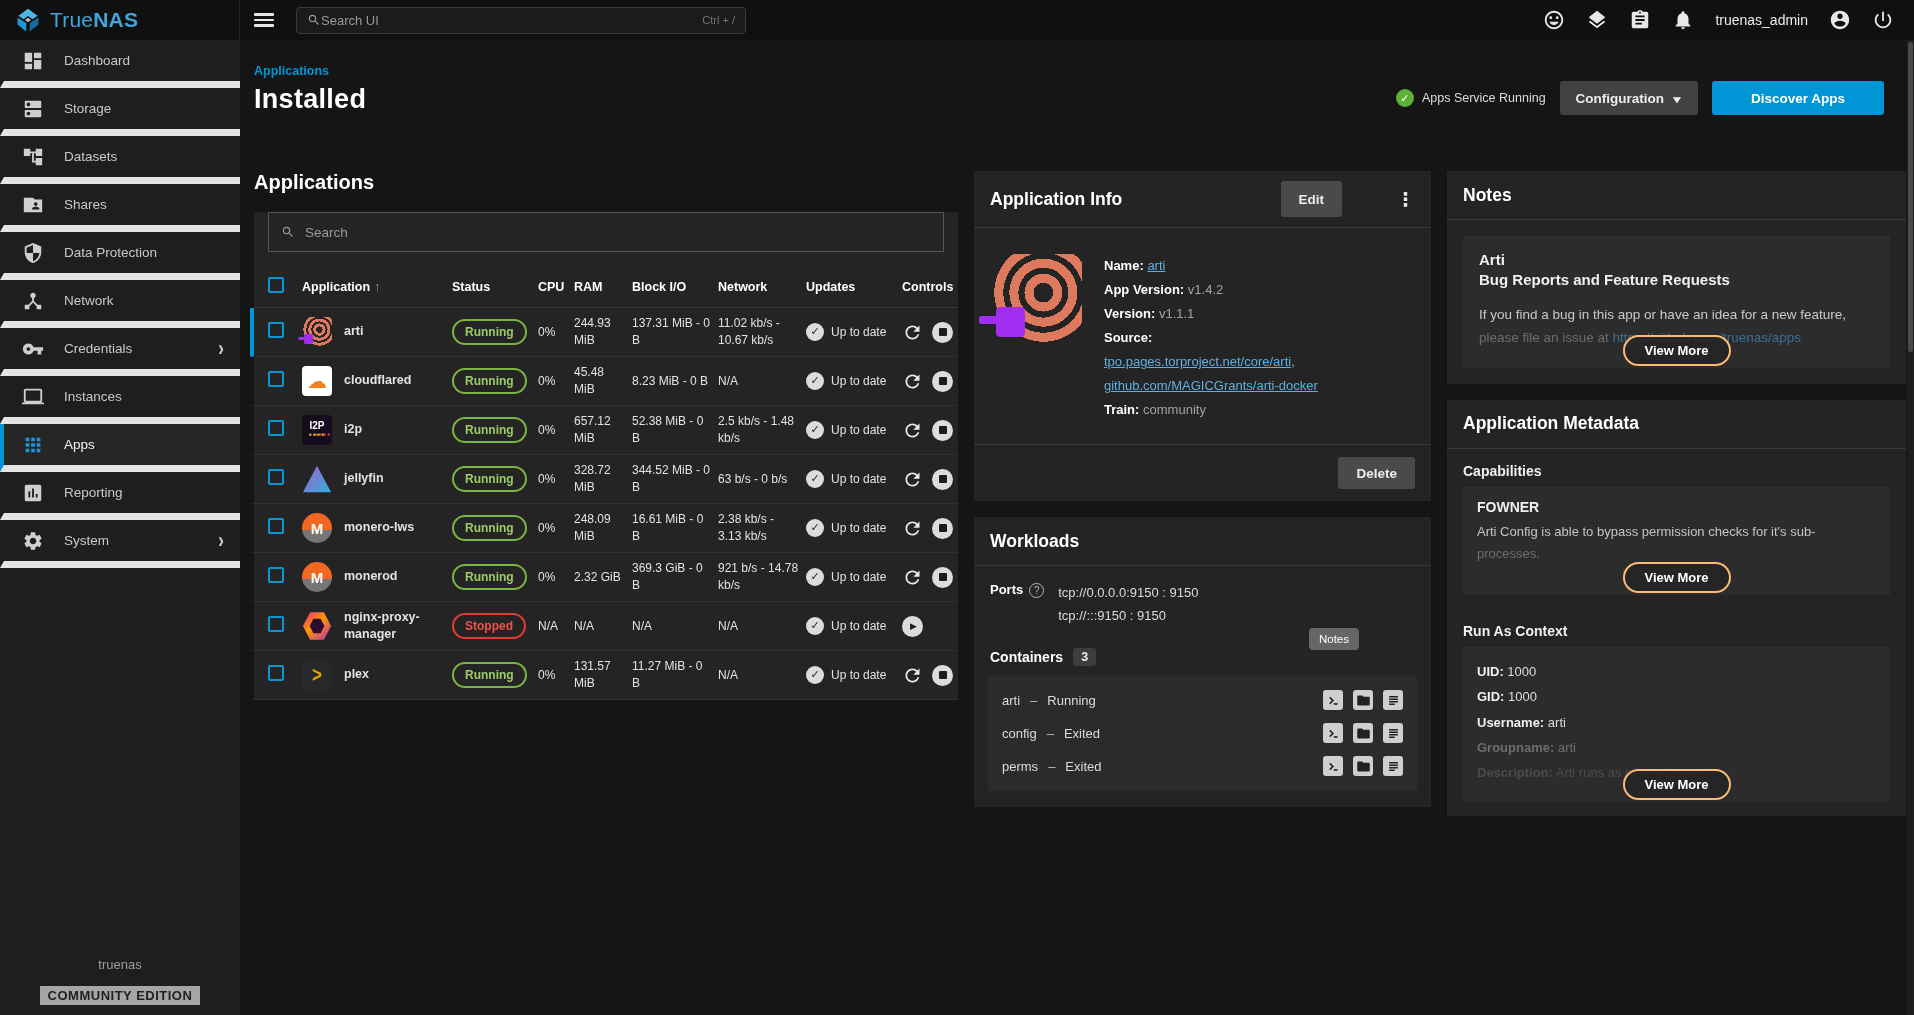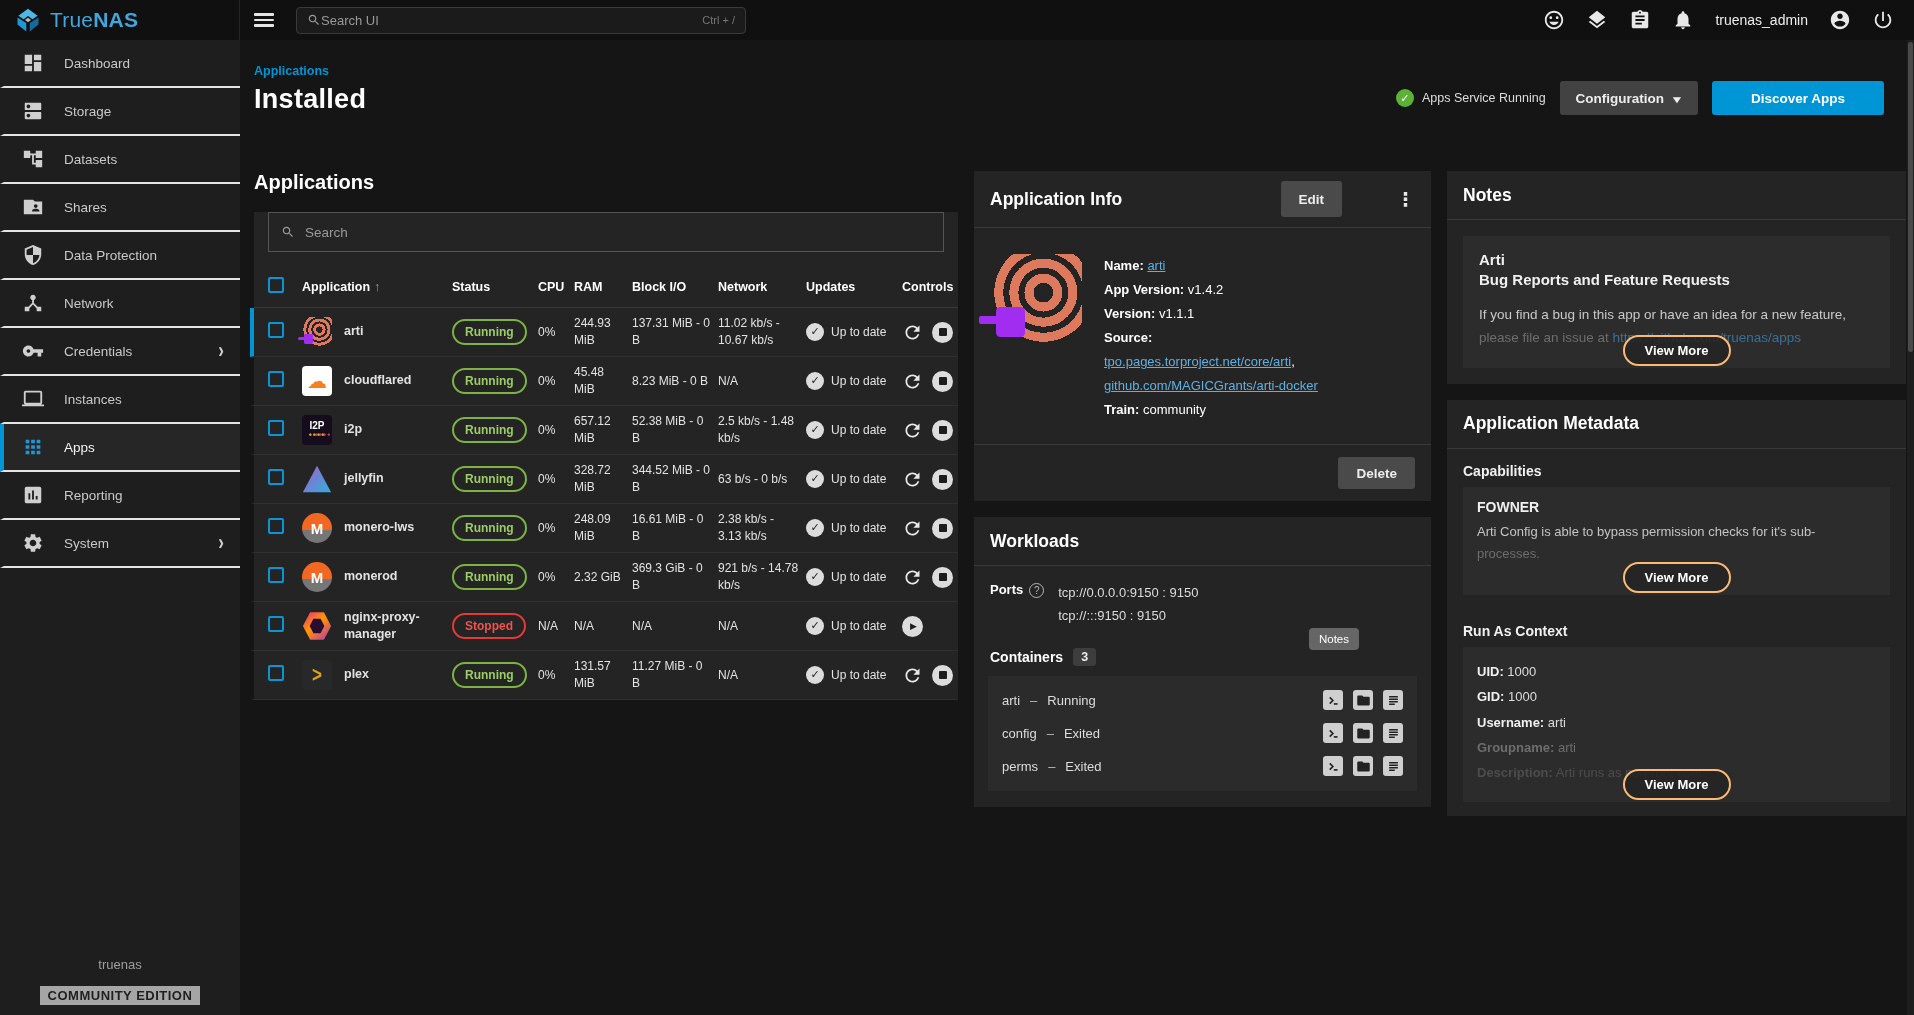--- a/index.html
+++ b/index.html
@@ -22,21 +22,21 @@
   .gsearch .kbd { color:#767676; font-size:11px; }
   .top-right { margin-left:auto; display:flex; align-items:center; gap:21px; padding-right:20px; }
   .tico { width:22px; height:22px; color:#e8e8e8; cursor:pointer; }
   .tico svg { width:100%; height:100%; fill:currentColor; }
   .username { font-size:14px; color:#ededed; }
   .mag { width:14px; height:14px; color:#9a9a9a; } .mag svg{width:100%;height:100%;fill:currentColor;}
 
   
   .sidebar { position:absolute; top:40px; left:0; width:240px; height:975px; background:#1e1e1e; z-index:20; }
   .side-item { height:48px; display:flex; align-items:center; padding:0 16px 0 18px; gap:20px;
-    border-bottom:2px solid #e5e5e5; cursor:pointer; border-left:4px solid transparent; }
+    border-bottom:7px solid #e5e5e5; cursor:pointer; border-left:4px solid transparent; }
   .side-icon { width:22px; height:22px; color:#cfcfcf; flex:0 0 22px; }
   .side-icon svg { width:100%; height:100%; fill:currentColor; }
   .side-label { font-size:13.5px; color:#c9c9c9; flex:1; }
   .side-chev { color:#cfcfcf; font-size:17px; font-weight:700; transform:scaleY(1.3); }
   .side-item.active { background:#262626; border-left:4px solid #0095d5; }
   .side-item.active .side-icon { color:#2196d6; }
   .side-item.active .side-label { color:#f2f2f2; }
   .side-footer { position:absolute; bottom:0; left:0; width:100%; padding-bottom:10px; text-align:center; }
   .hostname { color:#9e9e9e; font-size:13px; margin-bottom:14px; }
   .edition { display:inline-block; background:#a5a5a5; color:#1f1f1f; font-weight:700; font-size:13px;
@@ -124,21 +124,21 @@
   .panel-header { display:flex; align-items:center; padding:10px 16px; min-height:49px;
     border-bottom:1px solid #3a3a3a;gap:40px; }
   .panel-title { font-size:17.5px; font-weight:700; color:#fff; }
   .col-mid { width:460px; display:flex; flex-direction:column; gap:16px; }
   .col-right { width:462px; display:flex; flex-direction:column; gap:16px; }
 
   .kebab { color:#e8e8e8; font-size:19px; font-weight:700; margin-left:14px; cursor:pointer; }
   .info-body { display:flex; padding:26px 16px 22px 16px; gap:22px; }
   .info-fields { font-size:13px; line-height:1.85; }
   .flabel { font-weight:700; color:#fff; }
-  .fvalue { color:#ffffff; }
+  .fvalue { color:#a3a3a3; }
   a.link { color:#5fb0e2; text-decoration:underline; cursor:pointer; }
   .info-footer { border-top:1px solid #3a3a3a; padding:12px 16px; display:flex; justify-content:flex-end; }
   .btn-mid-gray { background:#4a4a4a; color:#ededed; height:32px; padding:0 18px; }
 
   .wl-ports { display:flex; padding:16px 16px 6px 16px; gap:14px; font-size:13px; }
   .ports-label { font-weight:700; color:#fff; display:flex; gap:6px; align-items:flex-start; }
   .help-circ { width:15px; height:15px; border:1.5px solid #b5b5b5; border-radius:50%; color:#b5b5b5;
     font-size:10px; display:inline-flex; align-items:center; justify-content:center; font-weight:400; margin-top:1px; }
   .port-line { color:#dcdcdc; line-height:1.75; }
   .wl-containers-head { display:flex; align-items:center; gap:10px; padding:14px 16px 8px 16px; position:relative; }

